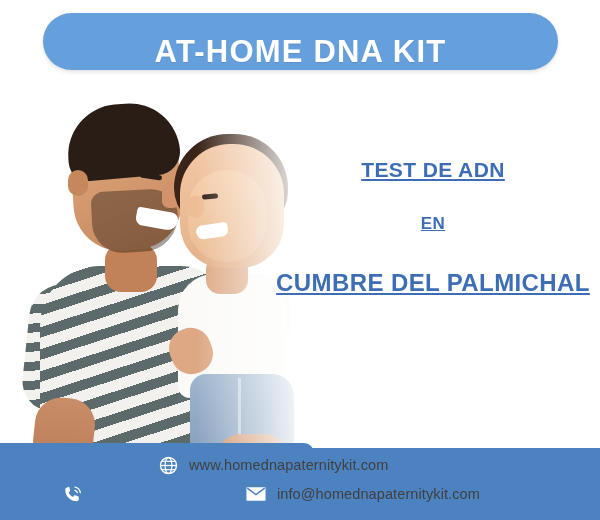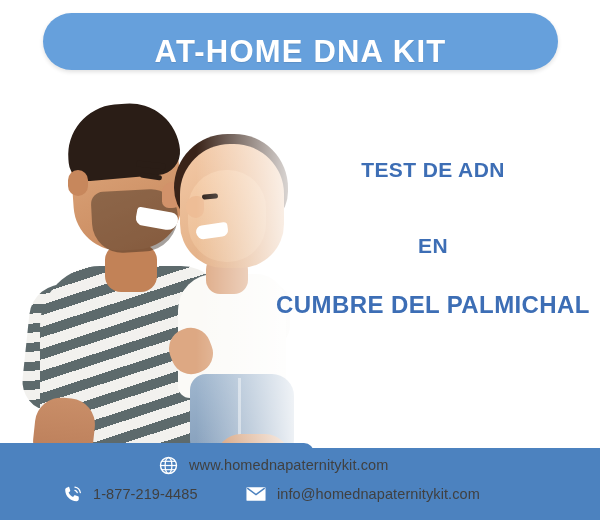--- a/index.html
+++ b/index.html
@@ -186,23 +186,24 @@
     position:absolute;
     left:272px; top:158px;
     width:322px;
     text-align:center;
     color:#3d6eb5;
   }
   .copy .line{
     font-weight:bold;
     letter-spacing:.4px;
     white-space:nowrap;
+    text-decoration:underline;
   }
   .copy .l1{font-size:21px;line-height:24px;}
-  .copy .l2{font-size:21px;line-height:24px;margin-top:52px;}
+  .copy .l2{font-size:17px;line-height:24px;margin-top:30px;}
   .copy .l3{font-size:24px;line-height:24px;margin-top:35px;}
 
   
   .footer{
     position:absolute;
     left:0; bottom:0;
     width:600px; height:77px;
   }
   .footer-left-block{
     position:absolute;left:0;top:0;width:314px;height:77px;
@@ -300,21 +301,20 @@
       </div>
 
       <div class="frow row-phone">
         <span class="ico">
           <svg width="19" height="19" viewBox="0 0 20 20">
             <path d="M4.6 2.6c-1.3 0-2.3 1.1-2.3 2.4 0 6.6 5.4 12.1 12 12.1 1.3 0 2.3-1.1 2.3-2.4v-1.9c0-.5-.3-.9-.8-1l-3.1-.9c-.4-.1-.9 0-1.1.4l-1 1.3c-2-1-3.7-2.7-4.7-4.8l1.3-1c.4-.3.5-.7.4-1.1l-.9-3.1c-.1-.5-.5-.8-1-.8z" fill="#ffffff"></path>
             <path d="M12.6 2.2c2.9.5 5.1 2.8 5.6 5.7" fill="none" stroke="#ffffff" stroke-width="1.4" stroke-linecap="round"></path>
             <path d="M12.6 5.6c1.2.4 2.1 1.3 2.4 2.5" fill="none" stroke="#ffffff" stroke-width="1.4" stroke-linecap="round"></path>
           </svg>
         </span>
-        <span class="ftext">1-877-219-4485</span>
       </div>
 
       <div class="frow row-mail">
         <span class="ico">
           <svg width="21" height="16" viewBox="0 0 22 16">
             <rect x="0.5" y="0.5" width="21" height="15" rx="1" fill="#ffffff"></rect>
             <path d="M1.4 1.6 L11 8.7 L20.6 1.6" fill="none" stroke="#4c82bf" stroke-width="1.6"></path>
           </svg>
         </span>
         <span class="ftext">info@homednapaternitykit.com</span>

